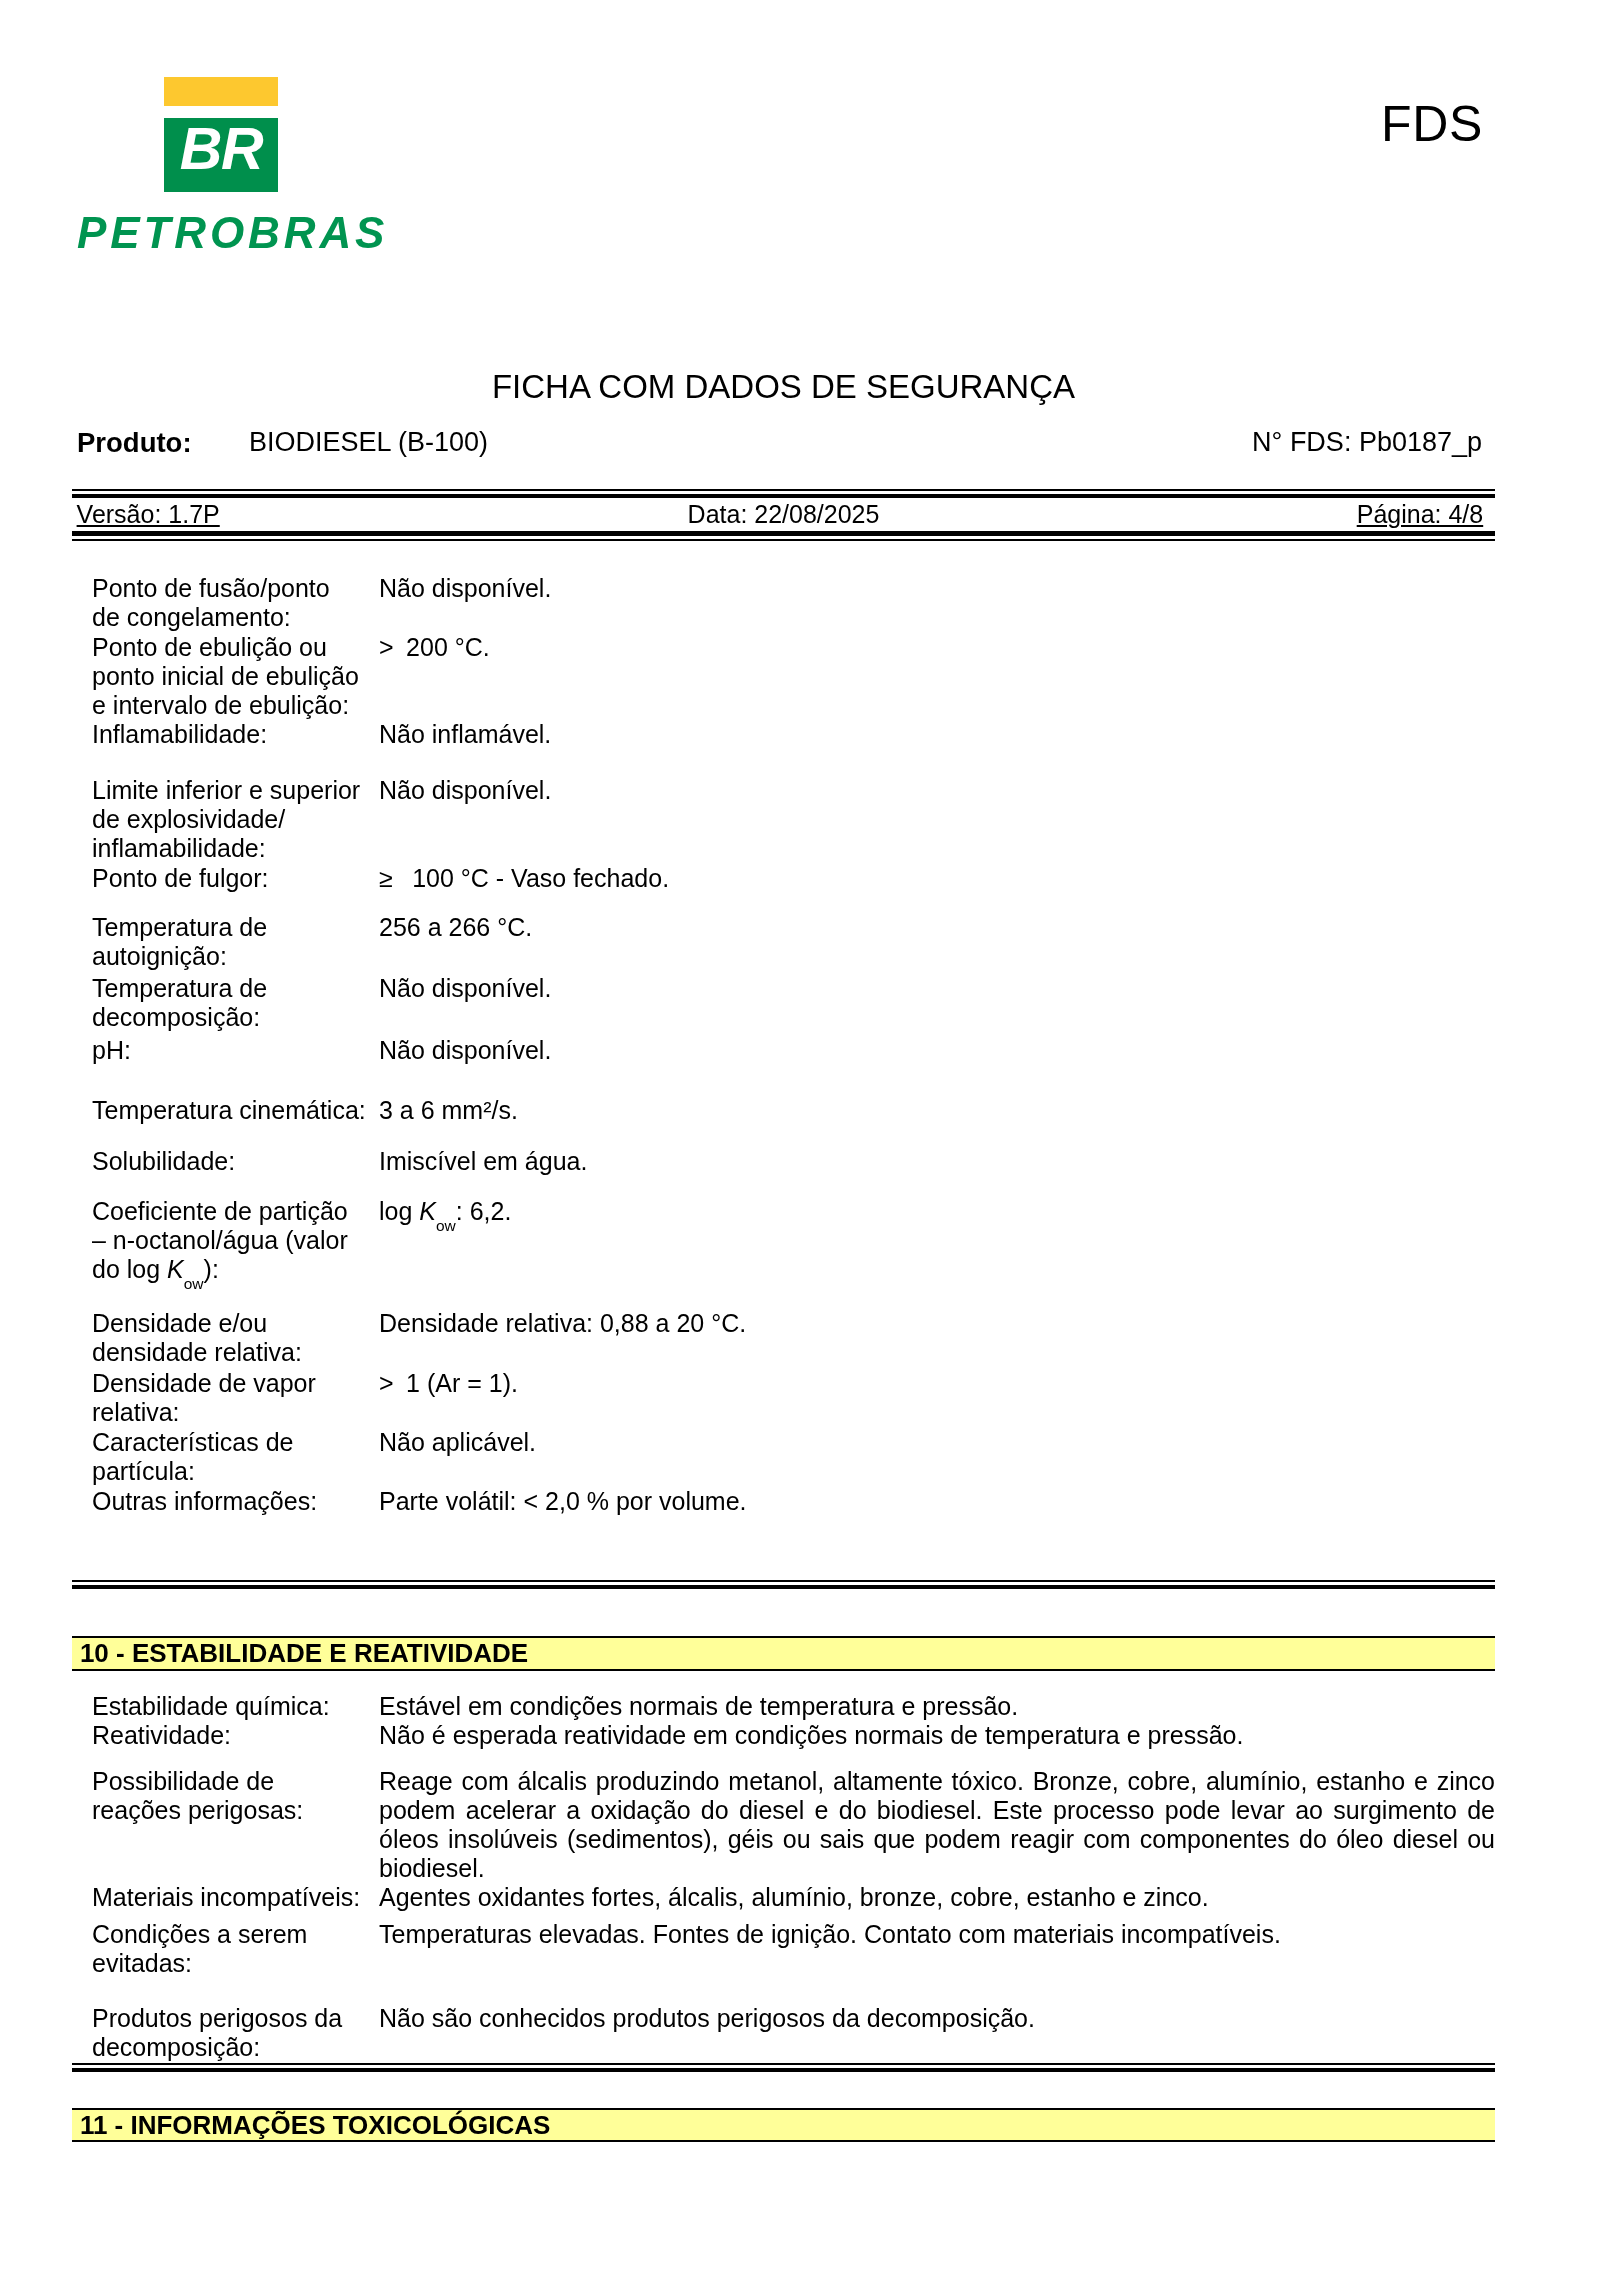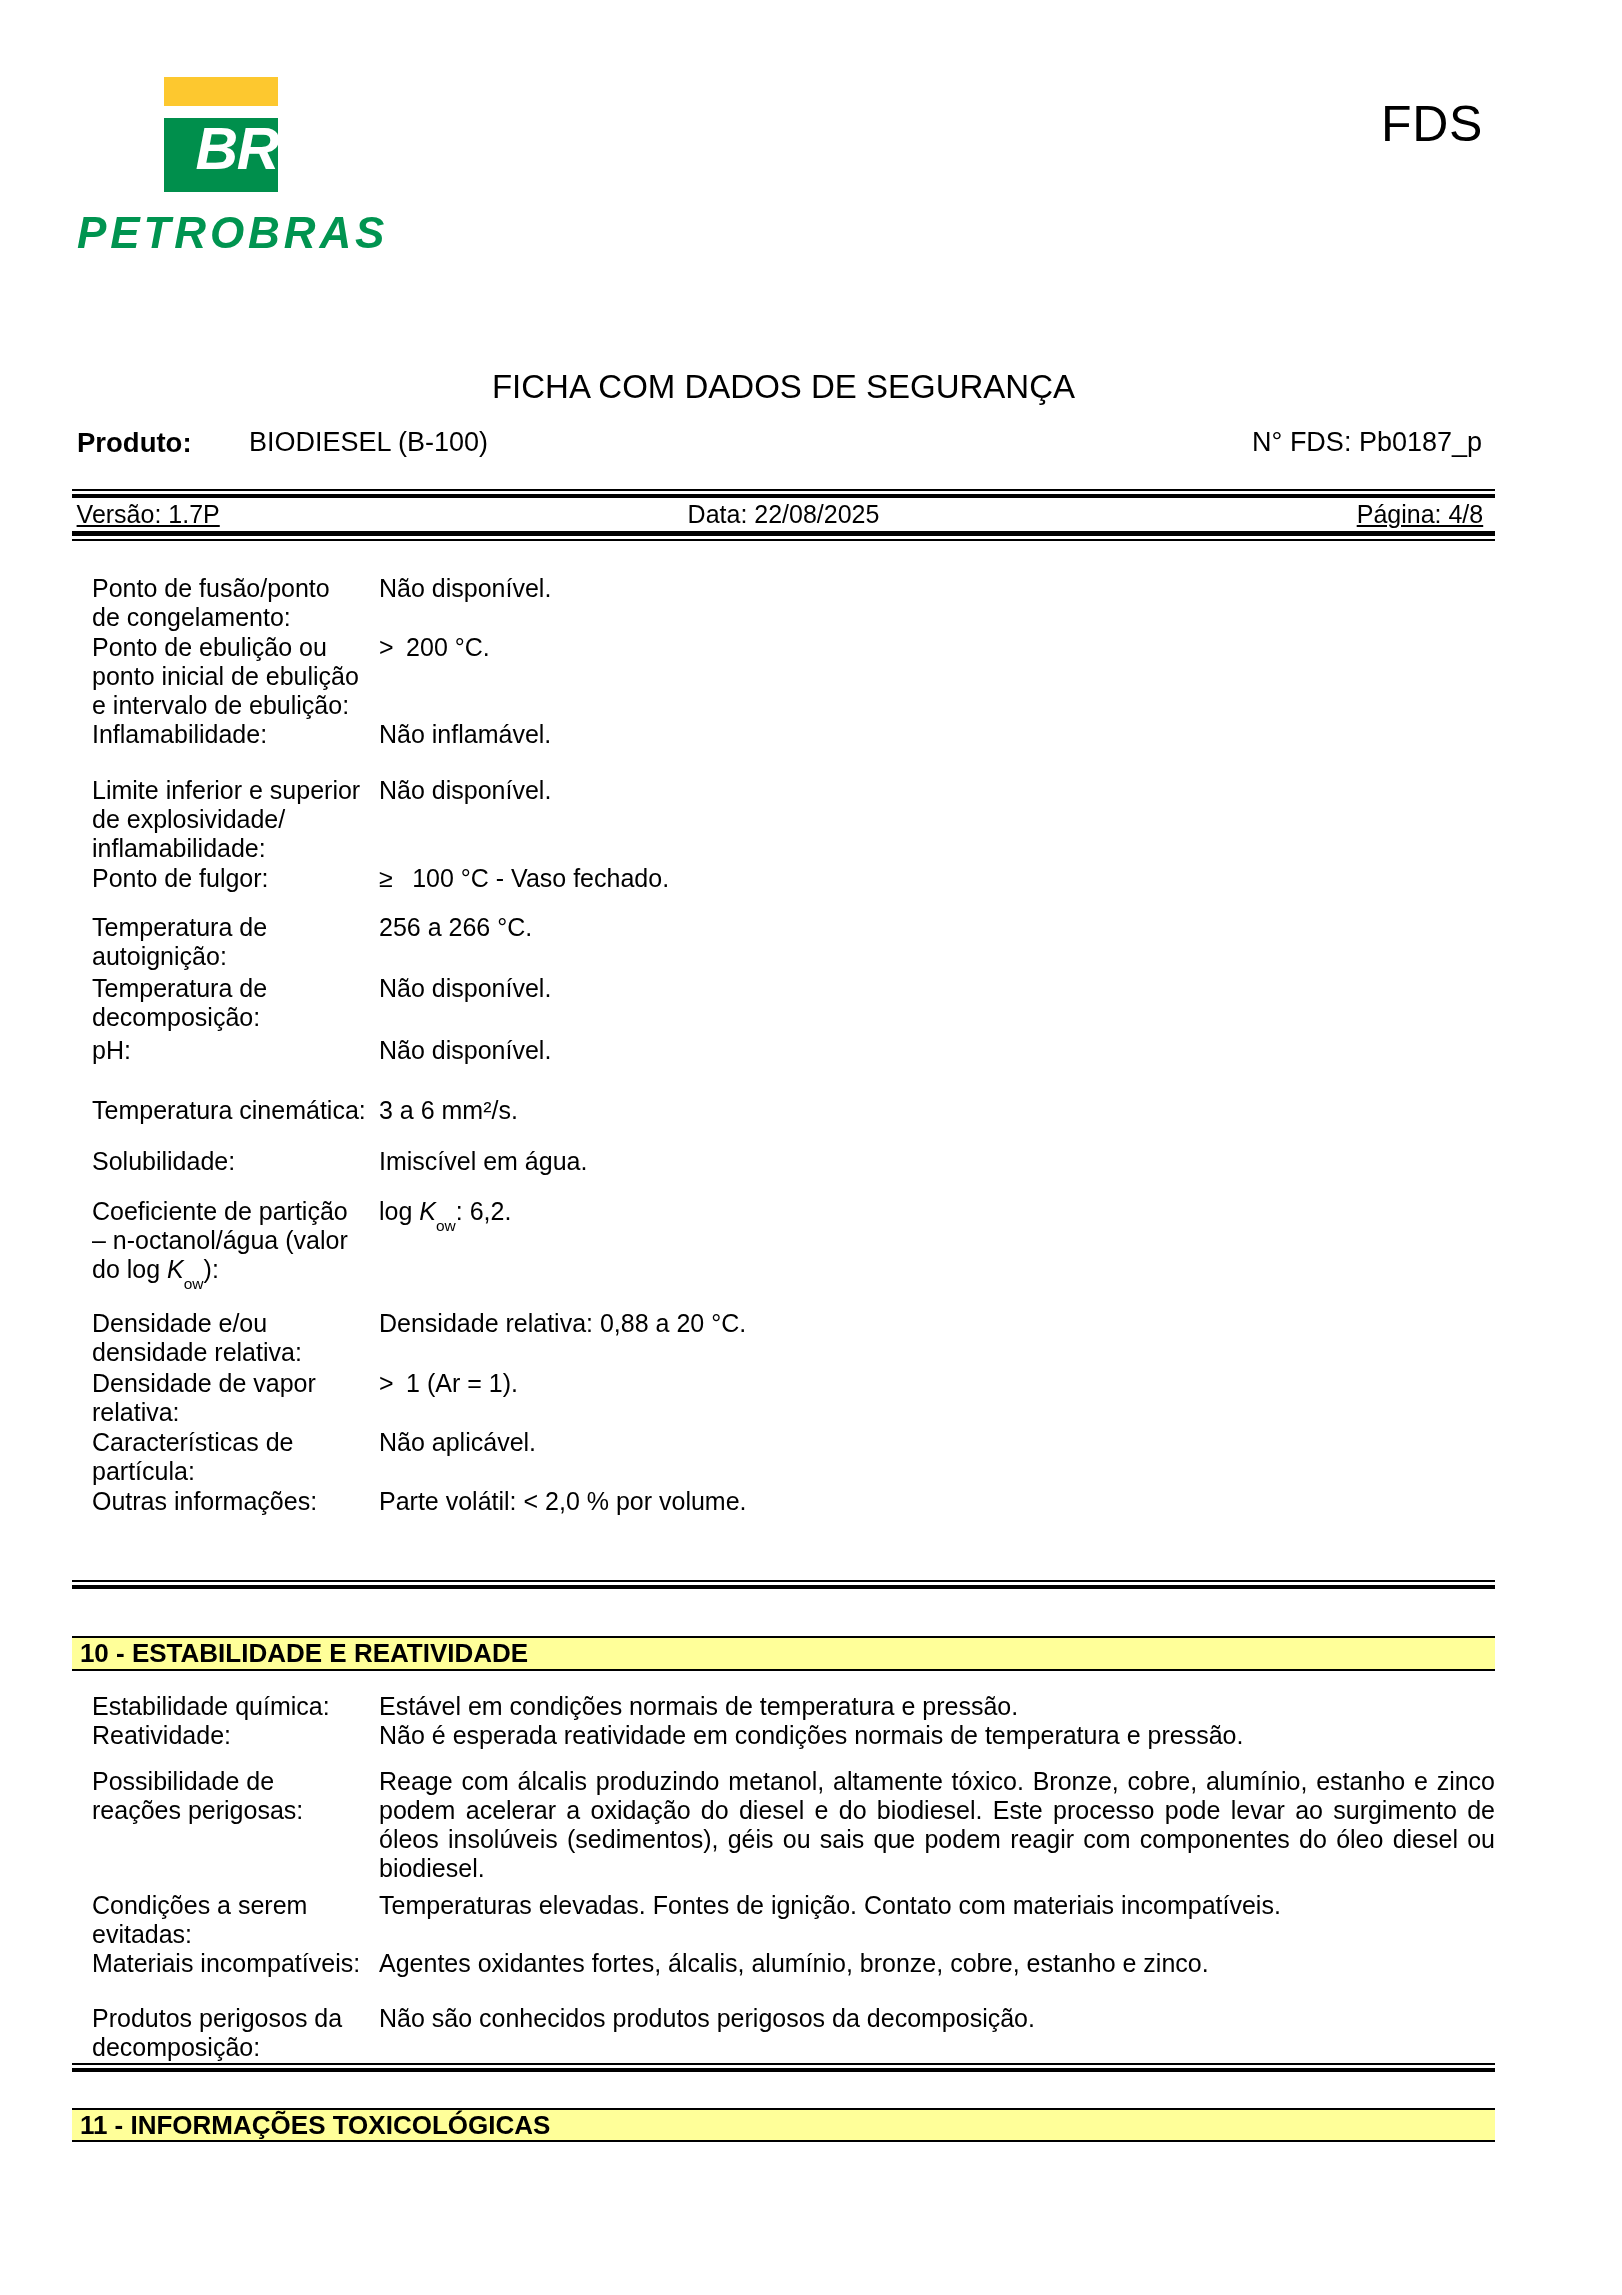--- a/index.html
+++ b/index.html
@@ -10,21 +10,21 @@
     background:#ffffff;
     font-family:"Liberation Sans","DejaVu Sans",sans-serif;
     color:#000;
     overflow:hidden;
   }
   
   .logo-yellow{position:absolute;left:164px;top:77px;width:114px;height:29.4px;background:var(--brand-yellow,#FDC82F);}
   .logo-green{position:absolute;left:164px;top:118px;width:114px;height:74px;background:var(--brand-green,#008F4C);text-align:center;}
   .logo-green .br{
     display:block;font-weight:bold;font-style:italic;font-size:59px;line-height:63px;
-    color:#ffffff;letter-spacing:-1.3px;text-align:right;
+    color:#ffffff;letter-spacing:-1.3px;
   }
   .logo-brand{
     position:absolute;left:77px;top:209px;
     font-weight:bold;font-style:italic;font-size:44px;line-height:48px;
     letter-spacing:3.9px;color:var(--text-green,#009450);white-space:nowrap;
   }
   
   .fds-mark{position:absolute;left:1381px;top:98px;font-size:50px;line-height:52px;letter-spacing:0.7px;}
   
   .doc-title{
@@ -199,29 +199,29 @@
     </div>
     <div class="prow">
       <div class="plabel">Reatividade:</div>
       <div class="pvalue">Não é esperada reatividade em condições normais de temperatura e pressão.</div>
     </div>
     <div class="prow g26">
       <div class="plabel">Possibilidade de
 reações perigosas:</div>
       <div class="pvalue just">Reage com álcalis produzindo metanol, altamente tóxico. Bronze, cobre, alumínio, estanho e zinco podem acelerar a oxidação do diesel e do biodiesel. Este processo pode levar ao surgimento de óleos insolúveis (sedimentos), géis ou sais que podem reagir com componentes do óleo diesel ou biodiesel.</div>
     </div>
+    <div class="prow g0">
+      <div class="plabel">Materiais incompatíveis:</div>
+      <div class="pvalue">Agentes oxidantes fortes, álcalis, alumínio, bronze, cobre, estanho e zinco.</div>
+    </div>
     <div class="prow g12">
       <div class="plabel">Condições a serem
 evitadas:</div>
       <div class="pvalue">Temperaturas elevadas. Fontes de ignição. Contato com materiais incompatíveis.</div>
     </div>
-    <div class="prow g0">
-      <div class="plabel">Materiais incompatíveis:</div>
-      <div class="pvalue">Agentes oxidantes fortes, álcalis, alumínio, bronze, cobre, estanho e zinco.</div>
-    </div>
     <div class="prow g40">
       <div class="plabel">Produtos perigosos da
 decomposição:</div>
       <div class="pvalue">Não são conhecidos produtos perigosos da decomposição.</div>
     </div>
   </div>
 
   <div class="rule-double rule-end-sec10">
     <div class="hr2"></div>
       <div style="height:2.6px;"></div>

